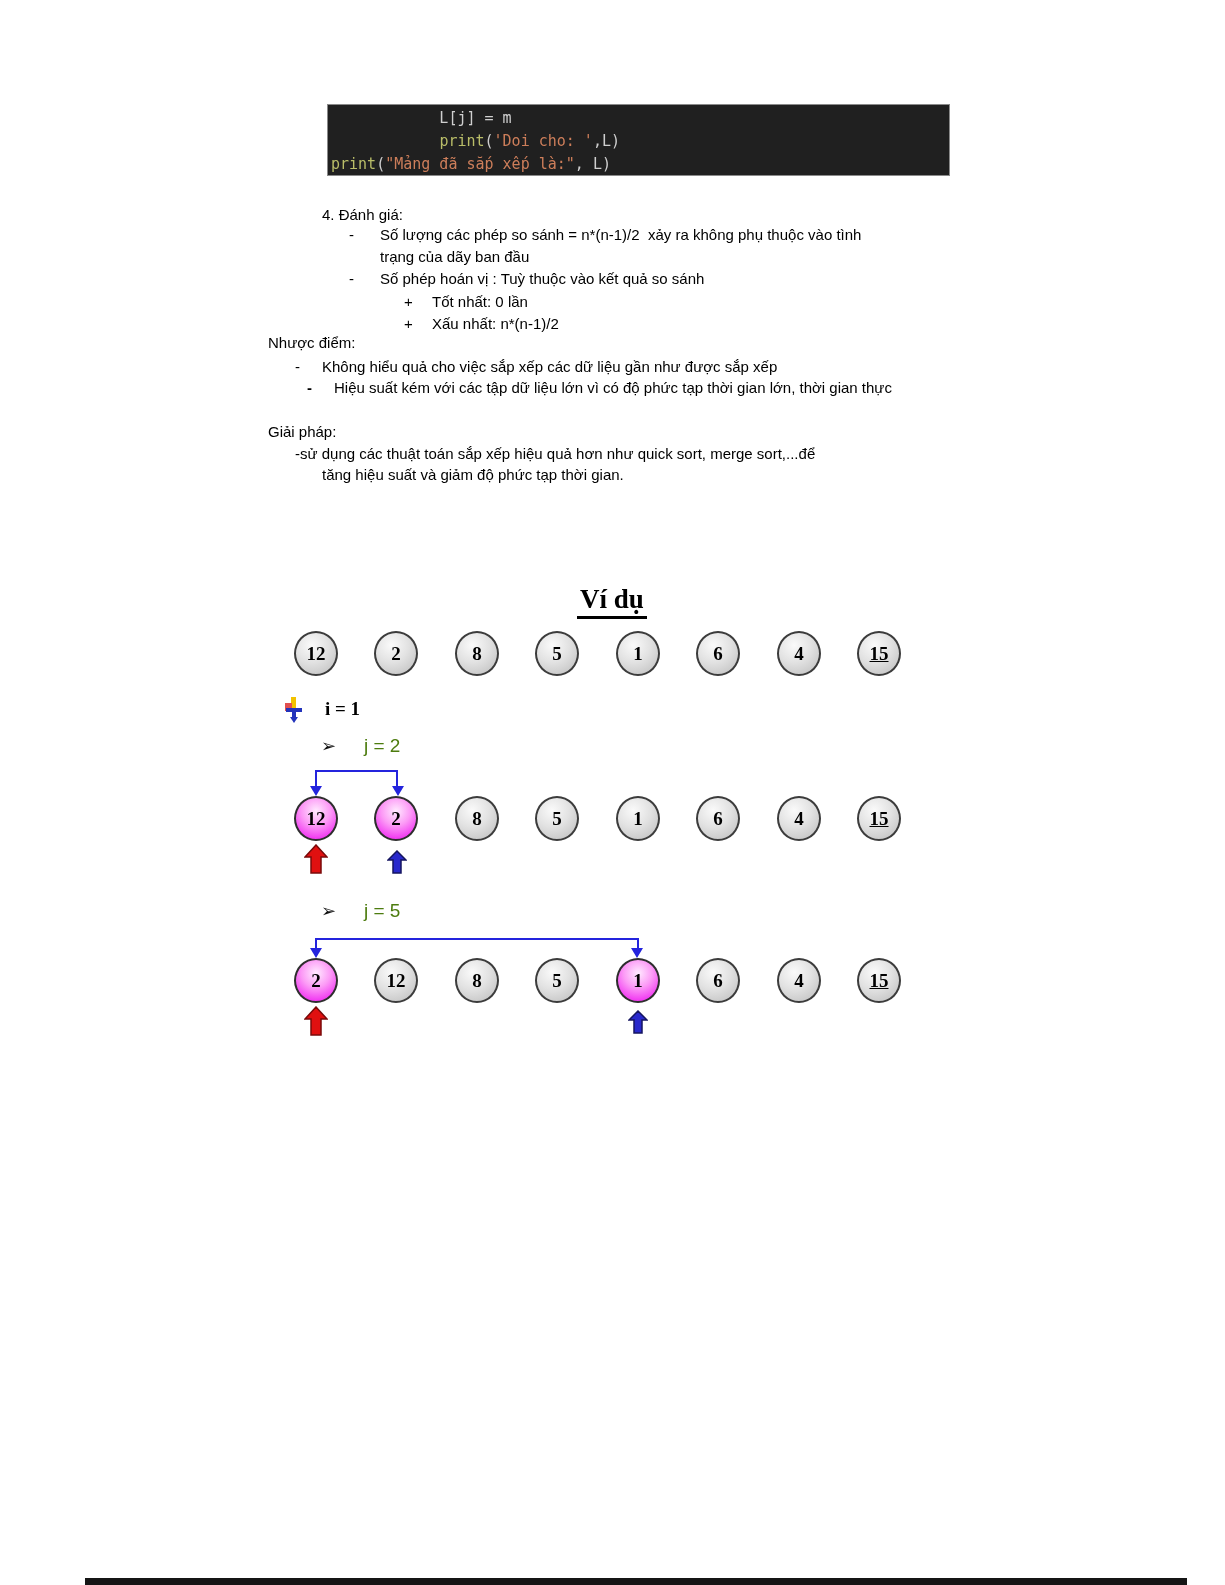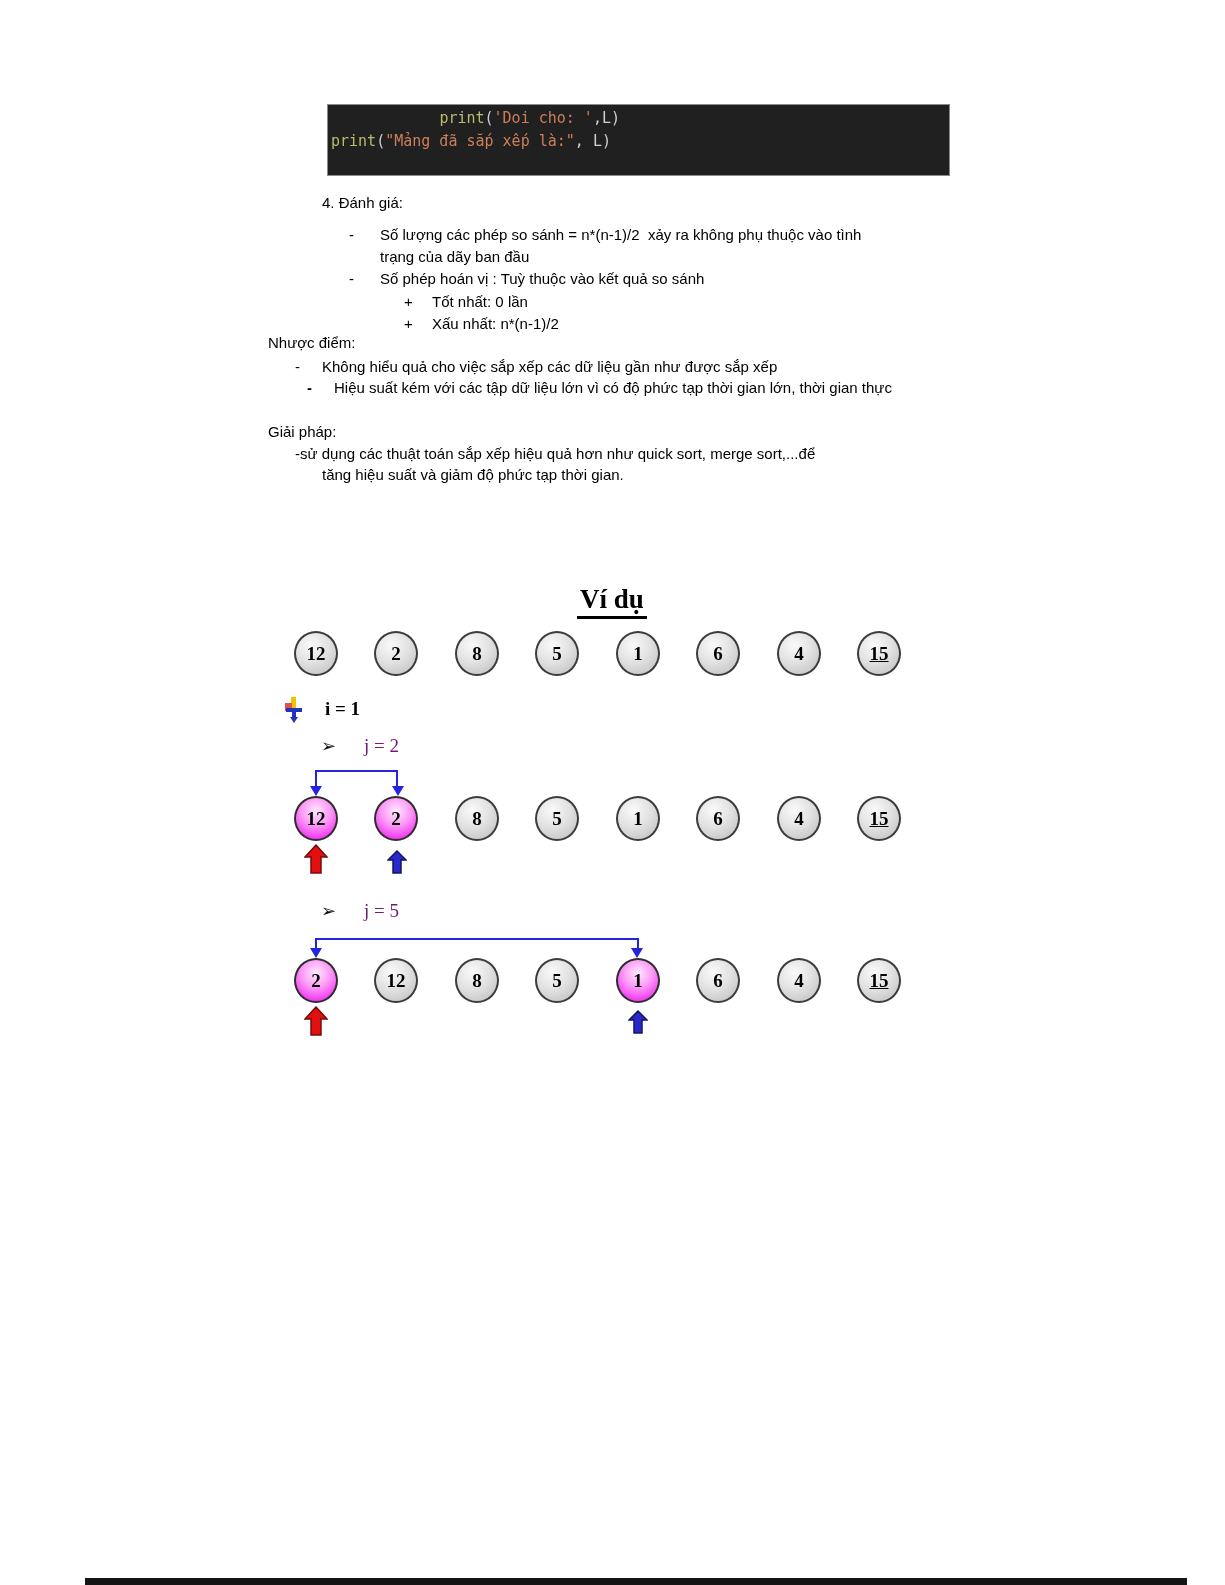--- a/index.html
+++ b/index.html
@@ -12,21 +12,21 @@
              padding:2px 0 0 3px;font-family:"DejaVu Sans Mono","Liberation Mono",monospace;
              font-size:15px;line-height:23px;}
   .code-line{white-space:pre;}
   .c-plain{color:#cfcfcf;}
   .c-func{color:#b9bd68;}
   .c-str{color:#cd7e5a;}
 
   
   .bline{position:absolute;font-size:15px;line-height:22px;white-space:pre;}
   .bline .mk{display:inline-block;}
-  .l0{left:322px;top:192px;}
+  .l0{left:322px;top:204px;}
   .l1{left:349px;top:224px;} .l1 .mk{width:31px;}
   .l2{left:380px;top:246px;}
   .l3{left:349px;top:268px;} .l3 .mk{width:31px;}
   .l4{left:404px;top:291px;} .l4 .mk{width:28px;}
   .l5{left:404px;top:313px;} .l5 .mk{width:28px;}
   .l6{left:268px;top:332px;}
   .l7{left:295px;top:356px;} .l7 .mk{width:27px;}
   .l8{left:307px;top:377px;} .l8 .mk{width:27px;font-weight:bold;}
   .l9{left:322px;top:399px;}
   .l10{left:268px;top:421px;}
@@ -42,21 +42,21 @@
           font-family:"Liberation Serif",serif;font-weight:bold;font-size:19px;color:#000;}
   .circle[data-variant="gray"]{background:radial-gradient(circle at 38% 30%, #fafafa 0%, #e2e2e2 45%, #c6c6c6 85%, #bdbdbd 100%);}
   .circle[data-variant="magenta"]{background:radial-gradient(circle at 50% 32%, #ffeaff 0%, #fc9af6 42%, #f23ff2 78%, #ea2aea 100%);border-color:#2e2e2e;}
   .cx0{left:294px;} .cx1{left:374px;} .cx2{left:455px;} .cx3{left:535px;}
   .cx4{left:616px;} .cx5{left:696px;} .cx6{left:777px;} .cx7{left:857px;text-decoration:underline;}
   .rowa{top:631px;} .rowb{top:796px;} .rowc{top:958px;}
 
   .i-line{position:absolute;left:325px;top:698px;font-family:"Liberation Serif",serif;
           font-weight:bold;font-size:19px;}
   .i-icon{position:absolute;left:285px;top:697px;}
-  .j-line{position:absolute;font-family:Liberation Serif, serif;font-size:19px;color:#701a75;}
+  .j-line{position:absolute;font-family:Liberation Sans, sans-serif;font-size:19px;color:#4d7c0f;}
   .j2{left:364px;top:735px;} .j5{left:364px;top:900px;}
   .chev{position:absolute;font-size:18px;color:#111;}
   .chev2{left:321px;top:735px;} .chev5{left:321px;top:900px;}
 
   .bracket{position:absolute;border-top:2px solid #2424dd;border-left:2px solid #2424dd;
            border-right:2px solid #2424dd;box-sizing:border-box;}
   .brk2{left:315px;top:770px;width:83px;height:17px;}
   .brk3{left:315px;top:938px;width:324px;height:11px;}
   .b-arrowhead{position:absolute;width:0;height:0;border-left:6px solid transparent;
                border-right:6px solid transparent;border-top:10px solid #2424dd;}
@@ -68,20 +68,21 @@
   .red3{left:304px;top:1006px;} .blue3{left:628px;top:1010px;}
 
   .bottom-bar{position:absolute;left:85px;top:1578px;width:1102px;height:7px;background:#151515;}
 </style>
 </head>
 <body>
 
 <div class="page">
 
   <div class="codeblock">
+    <div class="code-line"><span class="c-plain">            L[j] = m</span></div>
     <div class="code-line"><span class="c-plain">            </span><span class="c-func">print</span><span class="c-plain">(</span><span class="c-str">'Doi cho: '</span><span class="c-plain">,L)</span></div>
     <div class="code-line"><span class="c-func">print</span><span class="c-plain">(</span><span class="c-str">"Mảng đã sắp xếp là:"</span><span class="c-plain">, L)</span></div>
   </div>
 
   <div class="bline l0"><span class="mk"></span><span>4. Đánh giá:</span></div>
   <div class="bline l1"><span class="mk">-</span><span>Số lượng các phép so sánh = n*(n-1)/2  xảy ra không phụ thuộc vào tình</span></div>
   <div class="bline l2"><span>trạng của dãy ban đầu</span></div>
   <div class="bline l3"><span class="mk">-</span><span>Số phép hoán vị : Tuỳ thuộc vào kết quả so sánh</span></div>
   <div class="bline l4"><span class="mk">+</span><span>Tốt nhất: 0 lần</span></div>
   <div class="bline l5"><span class="mk">+</span><span>Xấu nhất: n*(n-1)/2</span></div>

